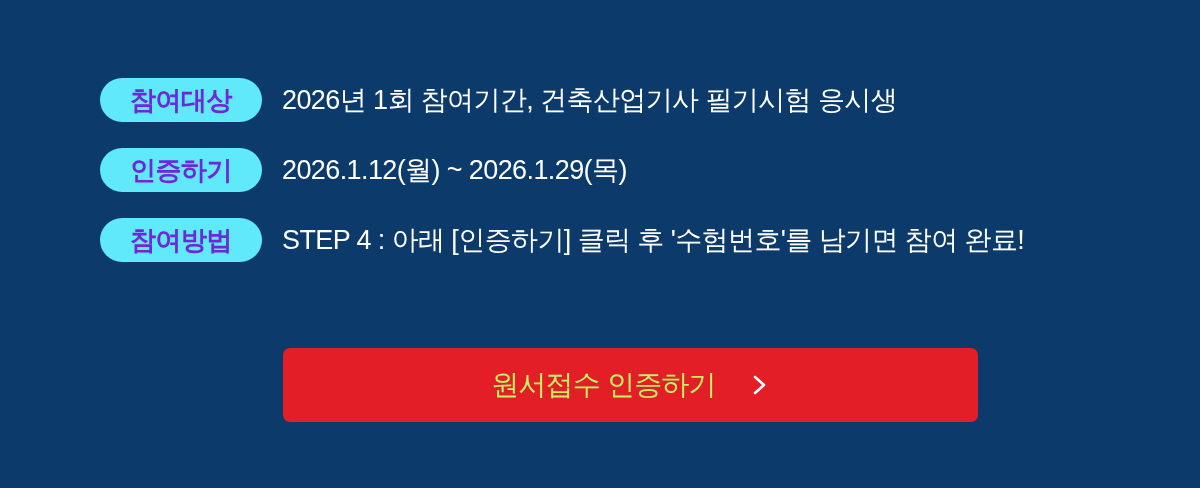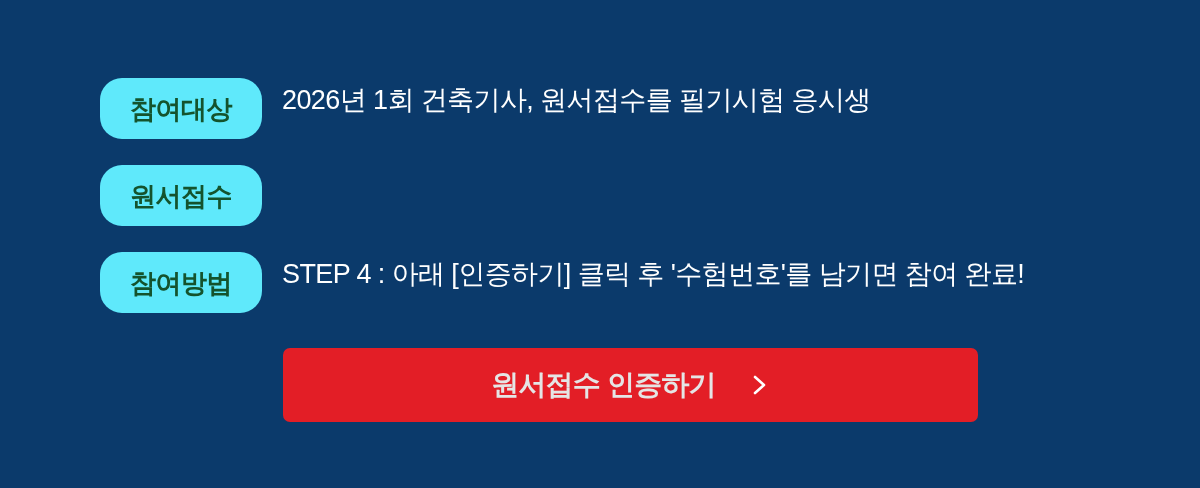--- a/index.html
+++ b/index.html
@@ -34,24 +34,24 @@
 
   .info-row {
     display: flex;
     align-items: flex-start;
     margin-bottom: 26px;
   }
 
   .badge {
     flex: 0 0 auto;
     width: 162px;
-    height: 61px;
+    height: 44px;
     border-radius: 22px;
     background: #5fe9fb;
-    color: #14532d;
+    color: #6d28d9;
     font-size: 26px;
     font-weight: bold;
     letter-spacing: -0.5px;
     display: flex;
     align-items: center;
     justify-content: center;
     box-sizing: border-box;
     line-height: 1;
   }
 
@@ -93,23 +93,23 @@
     height: 74px;
     background: #e31e26;
     border: none;
     border-radius: 7px;
     cursor: pointer;
     padding: 0;
     box-sizing: border-box;
   }
 
   .cta-label {
-    color: #e5e5e5;
+    color: #bef264;
     font-size: 28px;
-    font-weight: bold;
+    font-weight: normal;
     letter-spacing: -0.8px;
     line-height: 1;
   }
 
   .cta-chevron {
     display: inline-flex;
     align-items: center;
     justify-content: center;
     margin-left: 34px;
     width: 20px;
@@ -123,26 +123,29 @@
 </head>
 <body>
 
 <div class="banner">
 
   <div class="info-list">
 
     <div class="info-row">
       <div class="badge">참여대상</div>
       <div class="row-body">
-        <div class="row-text">2026년 1회 건축기사, 원서접수를 필기시험 응시생</div>
+        <div class="row-text">2026년 1회 참여기간, 건축산업기사 필기시험 응시생</div>
       </div>
     </div>
 
     <div class="info-row">
-      <div class="badge">원서접수</div>
+      <div class="badge">인증하기</div>
+      <div class="row-body">
+        <div class="row-text">2026.1.12(월) ~ 2026.1.29(목)</div>
+      </div>
     </div>
 
     <div class="info-row method">
       <div class="badge">참여방법</div>
       <div class="row-body">
         <div class="row-text">STEP 4 : 아래 [인증하기] 클릭 후 '수험번호'를 남기면 참여 완료!</div>
       </div>
     </div>
 
   </div>

